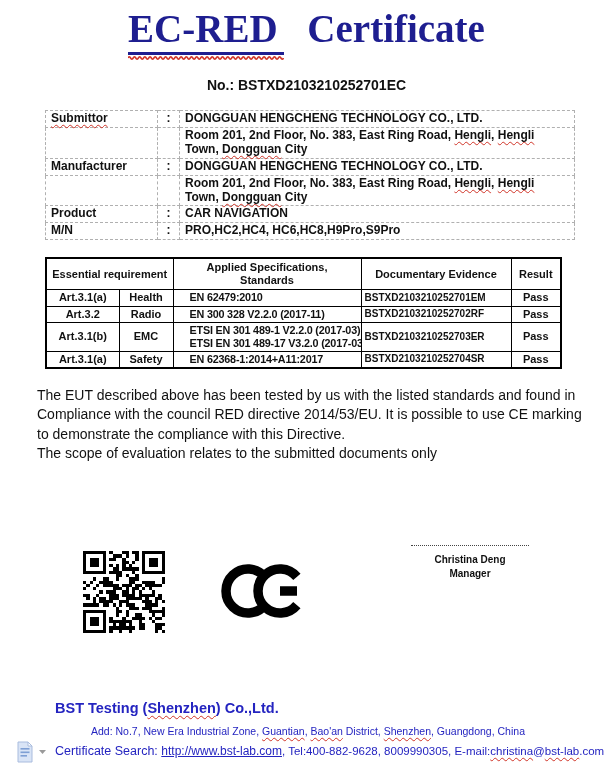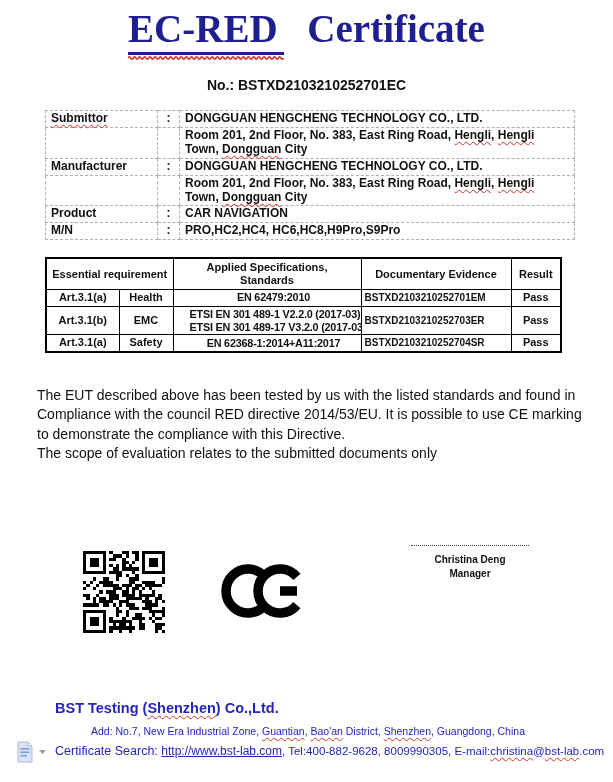--- a/index.html
+++ b/index.html
@@ -27,21 +27,21 @@
   .info-table td{border:1px dashed #b0b0b0;font-size:12px;font-weight:bold;
                  line-height:1.16;padding:1px 5px;vertical-align:middle;color:#111;}
   .info-table td.cln{text-align:center;padding:1px 0;}
 
   
   .req-table{position:absolute;left:45px;top:257px;width:515px;border-collapse:collapse;
              table-layout:fixed;border:2px solid #000;}
   .req-table td{border:1px solid #000;font-size:11px;font-weight:bold;text-align:center;
                 padding:1px 3px;line-height:1.2;color:#111;vertical-align:middle;}
   .req-table td.hdr{white-space:pre-line;padding:2px 3px;}
-  .req-table td.spec{text-align:center;padding-left:16px;white-space:pre;
+  .req-table td.spec{text-align:left;padding-left:16px;white-space:pre;
                      font-size:10.8px;letter-spacing:-0.2px;overflow:hidden;}
   .req-table td.evid{text-align:left;font-size:10px;}
 
   
   .statement{position:absolute;left:37px;top:386px;width:553px;
              font-size:14px;line-height:1.39;color:#111;}
 
   
   .qr{position:absolute;left:83px;top:551px;width:82px;height:82px;}
   .qr svg{width:82px;height:82px;display:block;}
@@ -130,20 +130,27 @@
         <td class="hdr">Applied Specifications,
 Standards</td>
         <td class="hdr">Documentary Evidence</td>
         <td class="hdr">Result</td>
       </tr>
       <tr>
         <td>Art.3.1(a)</td>
         <td>Health</td>
         <td class="spec">EN 62479:2010</td>
         <td class="evid">BSTXD2103210252701EM</td>
+        <td>Pass</td>
+      </tr>
+      <tr>
+        <td>Art.3.2</td>
+        <td>Radio</td>
+        <td class="spec">EN 300 328 V2.2.0 (2017-11)</td>
+        <td class="evid">BSTXD2103210252702RF</td>
         <td>Pass</td>
       </tr>
       <tr>
         <td>Art.3.1(b)</td>
         <td>EMC</td>
         <td class="spec">ETSI EN 301 489-1 V2.2.0 (2017-03)
 ETSI EN 301 489-17 V3.2.0 (2017-03)</td>
         <td class="evid">BSTXD2103210252703ER</td>
         <td>Pass</td>
       </tr>

